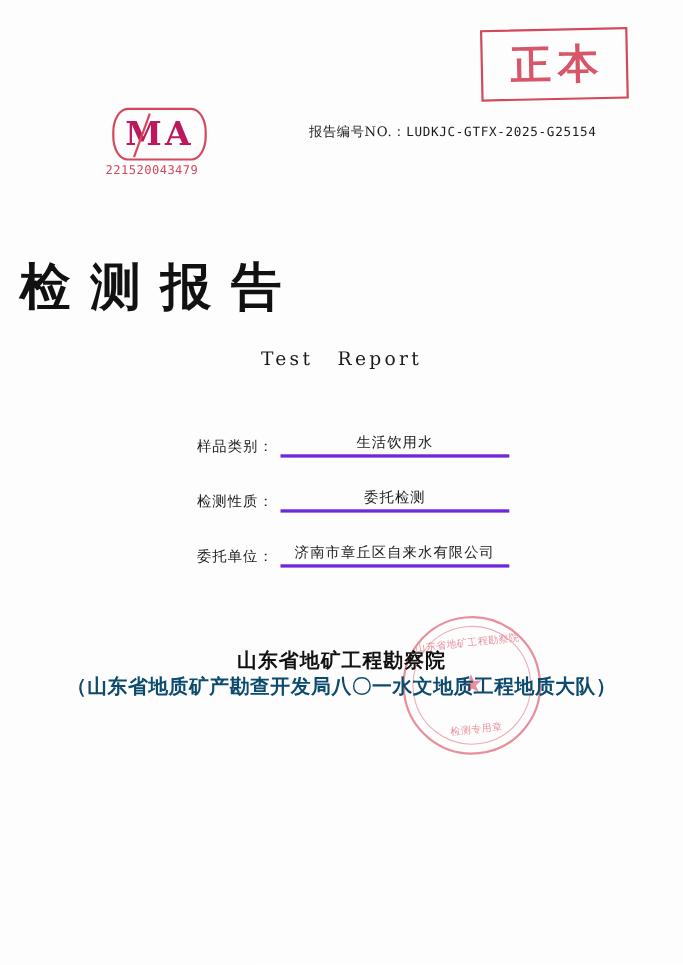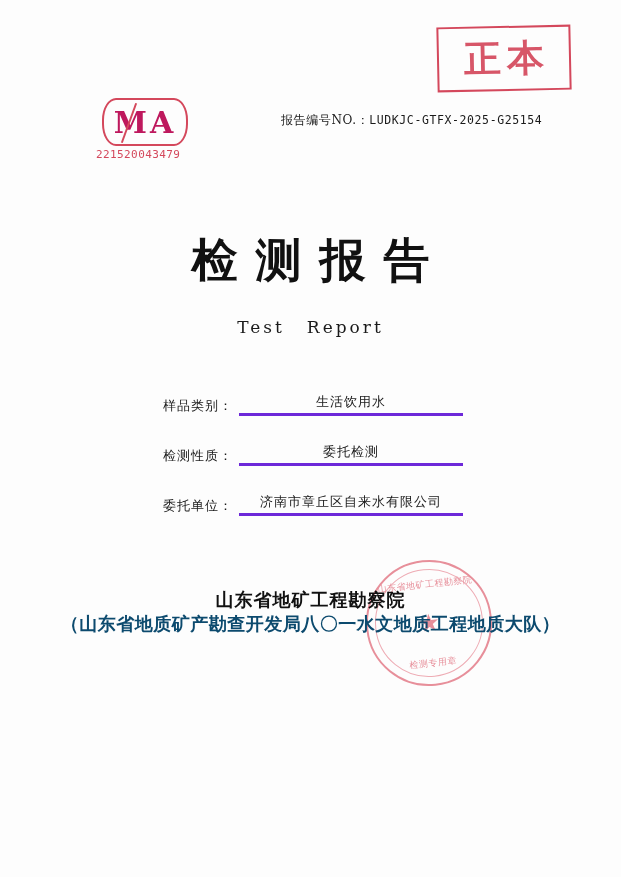--- a/index.html
+++ b/index.html
@@ -115,21 +115,21 @@
     font-family: "DejaVu Sans Mono", monospace;
     font-size: 11.5px;
   }
 
   
   .main-title {
     position: absolute;
     left: 0;
     top: 230px;
     width: 621px;
-    text-align: center;
+    text-align: left;
     font-family: "DejaVu Serif", serif;
     font-size: 46px;
     font-weight: bold;
     letter-spacing: 18px;
     text-indent: 18px;
     color: #111;
   }
   .sub-title {
     position: absolute;
     left: 0;
@@ -149,20 +149,21 @@
     position: absolute;
     left: 163px;
     top: 396px;
     width: 300px;
   }
   .field-row {
     display: flex;
     align-items: flex-end;
     margin-bottom: 30px;
     height: 20px;
+    margin-left: 16px;
   }
   .field-label {
     font-family: "DejaVu Serif", serif;
     font-size: 13px;
     letter-spacing: 1px;
     white-space: nowrap;
     padding-bottom: 1px;
   }
   .field-value {
     flex: 1;

